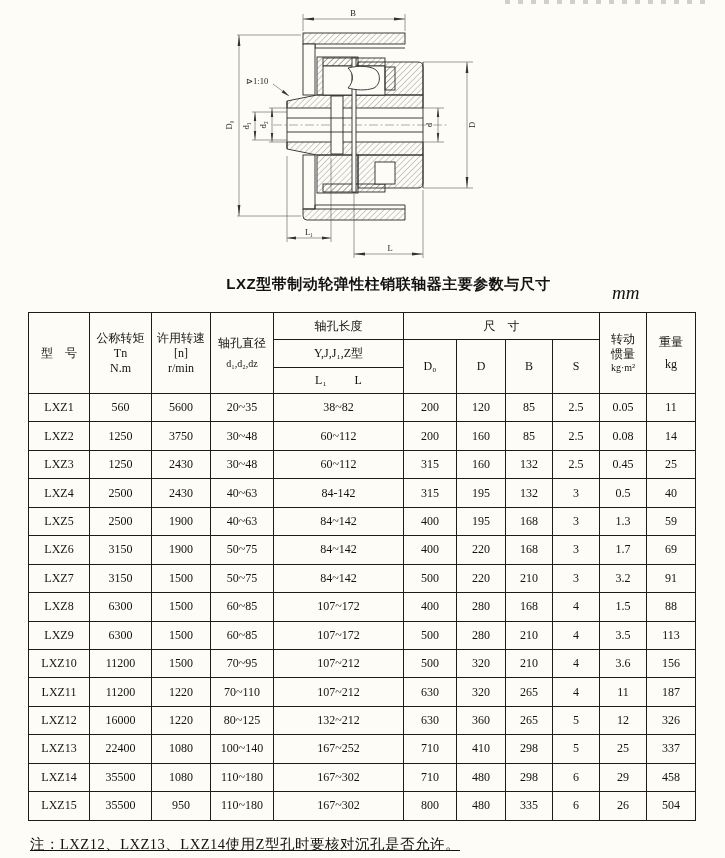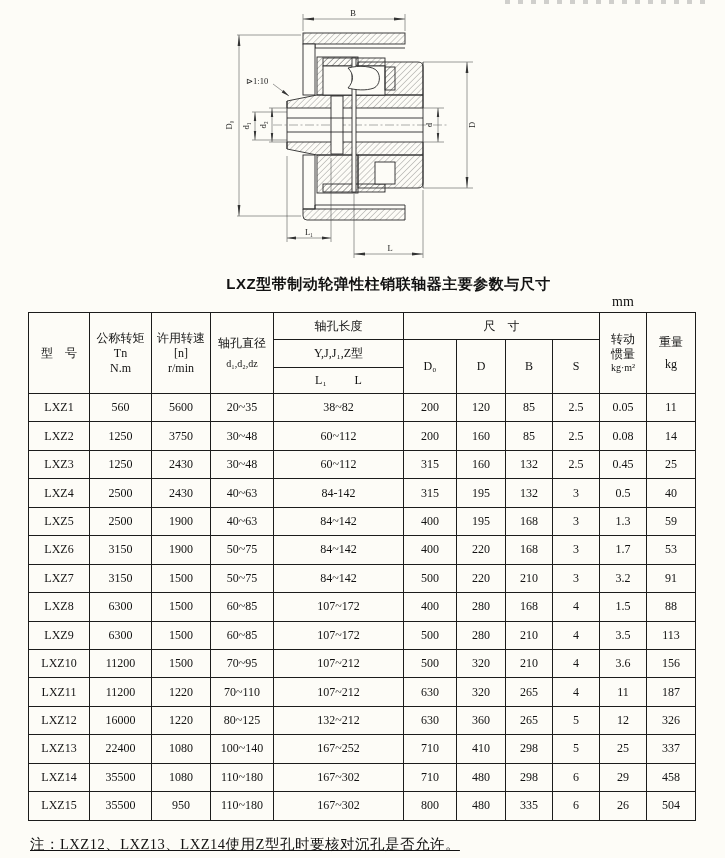--- a/index.html
+++ b/index.html
@@ -8,21 +8,21 @@
     background:#fdfcf7;color:#121212;
     font-family:"Liberation Serif","DejaVu Serif",serif;
     overflow:hidden;
   }
   .remnant{position:absolute;left:505px;top:0;width:200px;height:4px;
     background:repeating-linear-gradient(90deg,rgba(140,140,140,.4) 0 5px,transparent 5px 13px);}
   .drawing{position:absolute;left:225px;top:0;}
   .title-row{position:absolute;top:275px;left:0;width:725px;text-align:center;
     font-family:"Liberation Sans","DejaVu Sans",sans-serif;
     font-weight:bold;font-size:15px;letter-spacing:.5px;text-indent:10px;margin-left:21px;}
-  .unit{position:absolute;top:294px;left:612px;font-size:14px;}
+  .unit{position:absolute;top:282px;left:612px;font-size:19px;font-style:italic;}
   table.spec{position:absolute;left:28px;top:312px;width:667px;
     border-collapse:collapse;table-layout:fixed;}
   table.spec th,table.spec td{
     border:1px solid #1c1c1c;text-align:center;vertical-align:middle;
     font-weight:normal;padding:0;font-size:12px;line-height:1.25;}
   thead tr.r1{height:27px;} thead tr.r2{height:28px;} thead tr.r3{height:26px;}
   tbody td{height:27.45px;font-size:12.3px;}
   .gap-top{margin-top:7px;}
   .ll-cell{display:flex;justify-content:center;gap:28px;}
   .small{font-size:10px;}
@@ -257,21 +257,21 @@
         <td>LXZ6</td>
         <td>3150</td>
         <td>1900</td>
         <td>50~75</td>
         <td>84~142</td>
         <td>400</td>
         <td>220</td>
         <td>168</td>
         <td>3</td>
         <td>1.7</td>
-        <td>53</td>
+        <td>69</td>
       </tr>
       <tr>
         <td>LXZ7</td>
         <td>3150</td>
         <td>1500</td>
         <td>50~75</td>
         <td>84~142</td>
         <td>500</td>
         <td>220</td>
         <td>210</td>

